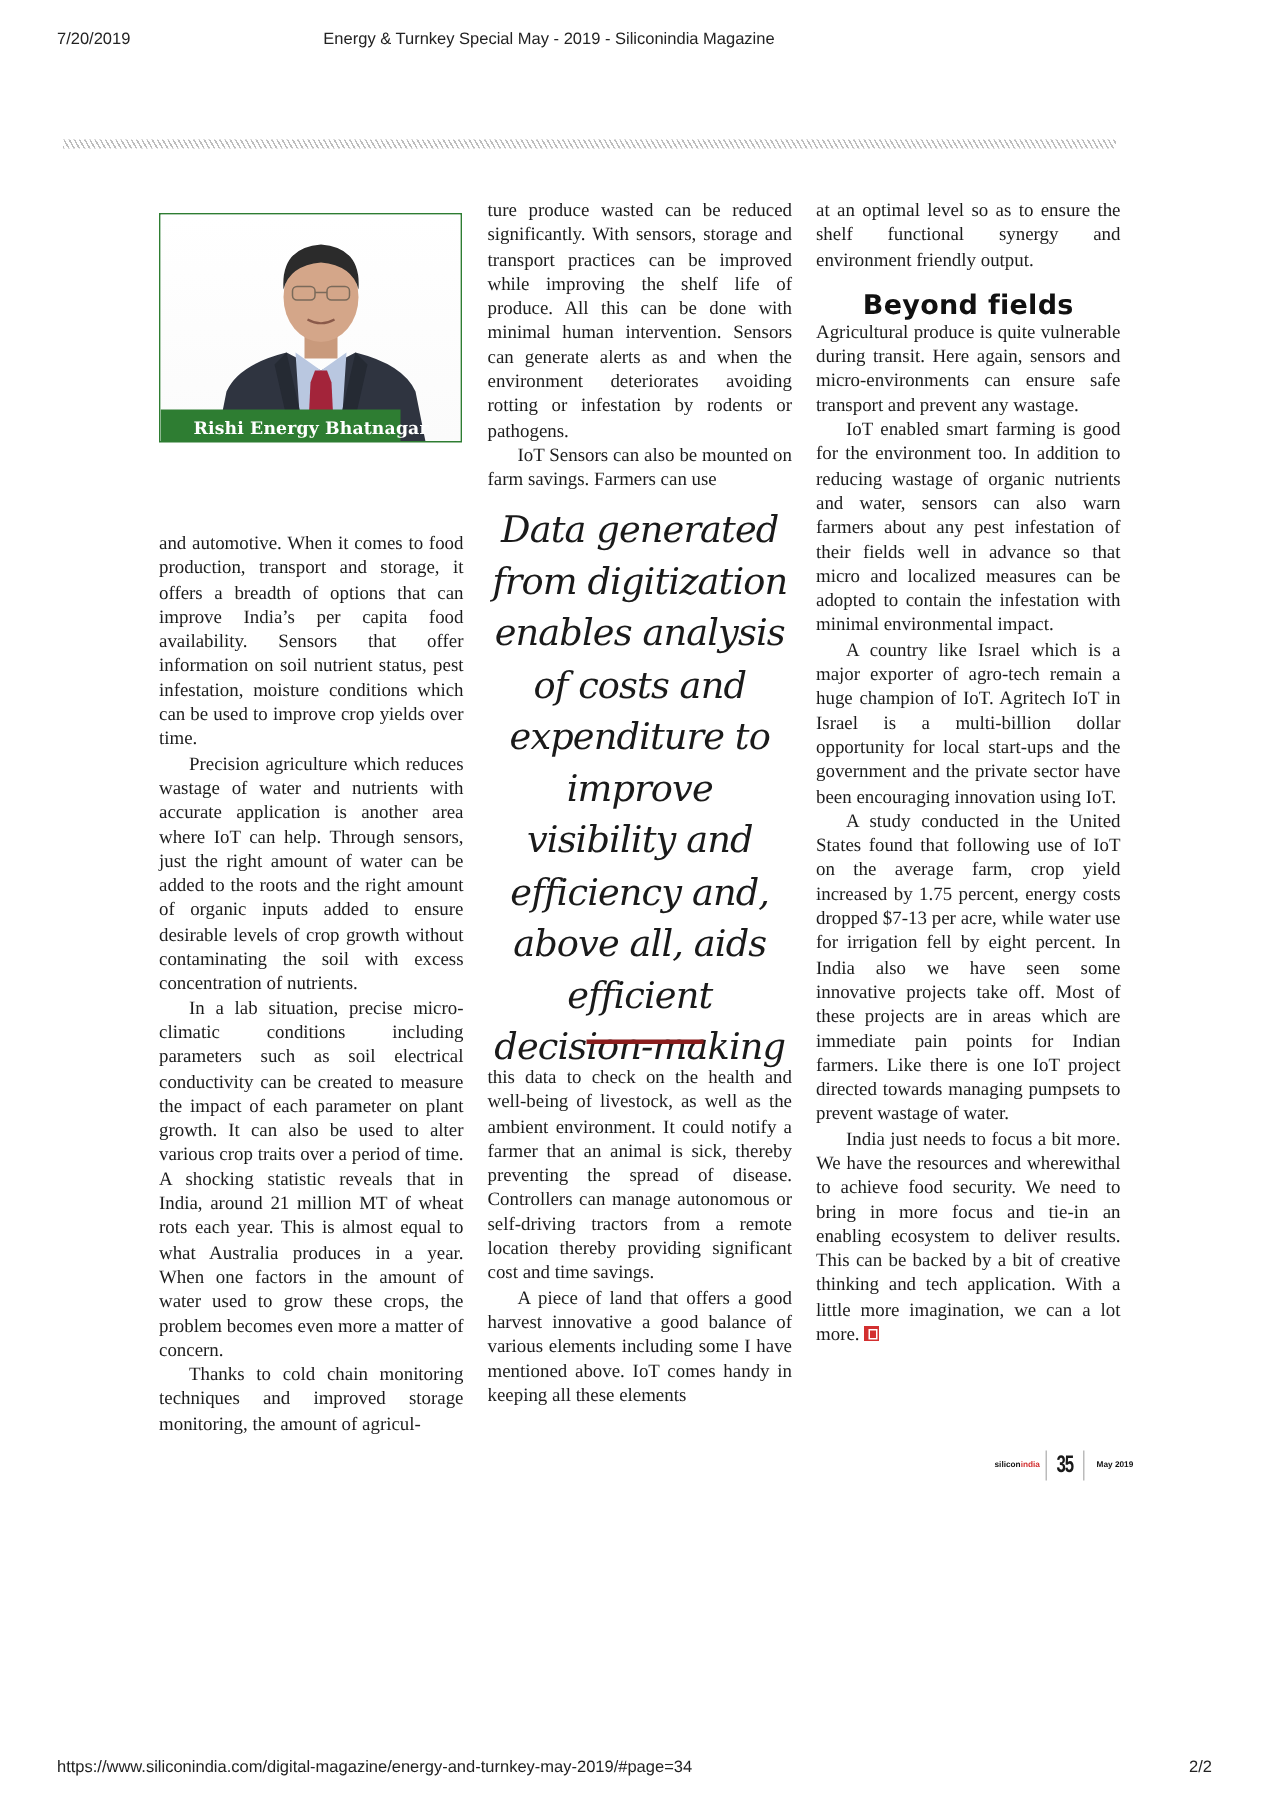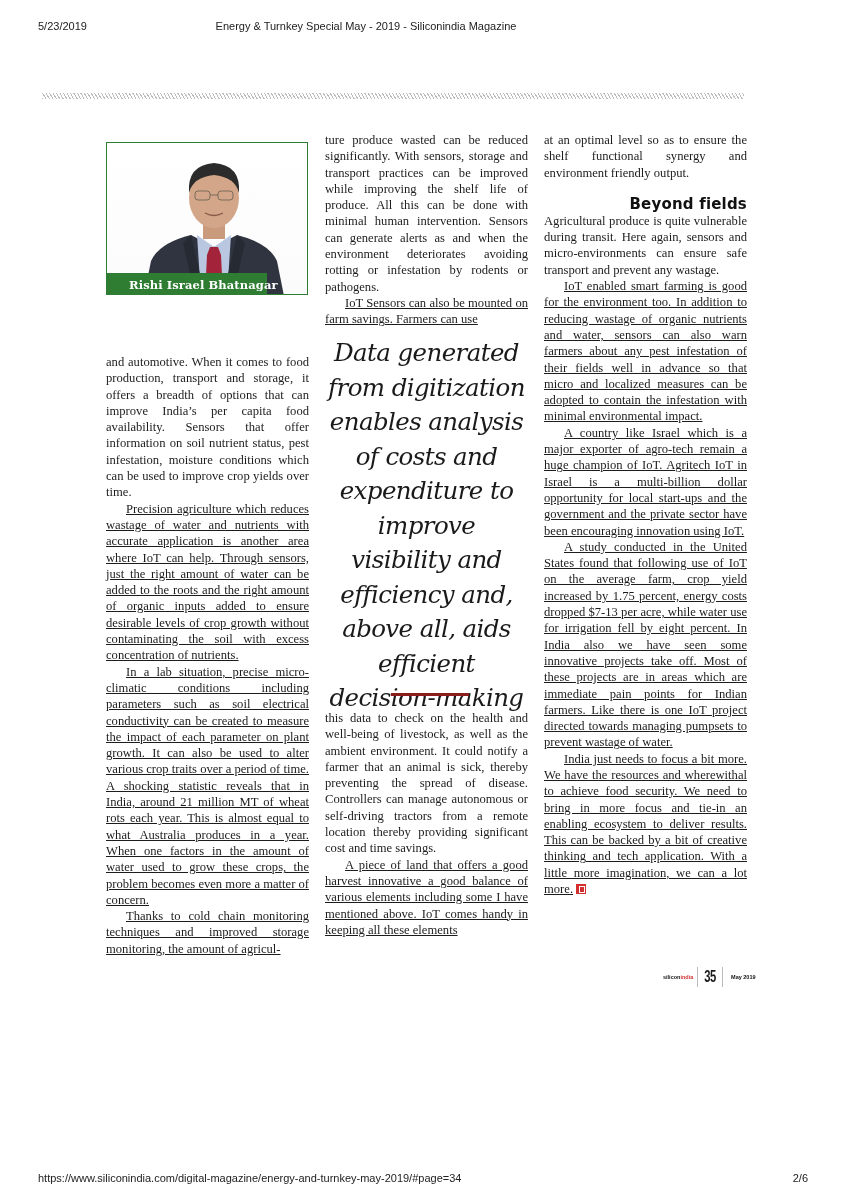--- a/index.html
+++ b/index.html
@@ -17,45 +17,45 @@
 
   .photo-box { position: absolute; left: 106px; top: 142px; width: 202px; height: 153px; border: 1.5px solid #2e7d32; box-sizing: border-box; background: #ffffff; overflow: hidden; }
   .photo-bg { position: absolute; left: 0; top: 0; width: 100%; height: 100%; background: linear-gradient(180deg, #ffffff 0%, #fbfbfb 100%); }
   .person { position: absolute; left: 32px; top: 0; width: 150px; height: 153px; }
   .caption { position: absolute; left: 0; top: 130px; height: 23px; width: 160px; background: #2e7d32; color: #fff; display: flex; align-items: center; }
   .caption-icon { width: 9px; height: 9px; background: #fff; transform: rotate(45deg); margin-left: 13px; margin-right: 9px; }
   .caption-name { font-family: "DejaVu Serif", serif; font-size: 11.5px; font-weight: bold; color: #fff; letter-spacing: 0.1px; white-space: nowrap; }
 
   .col { position: absolute; font-size: 12.6px; line-height: 16.3px; text-align: justify; color: #1c1c1c; }
   .col p { margin: 0; }
-  .col p.ind { text-indent: 20px; text-decoration: underline; }
+  .col p.ind { text-indent: 20px; }
   .col1a { left: 106px; top: 315px; width: 203px; margin-top: 39px; }
   .col2a { left: 325px; top: 132px; width: 203px; }
   .col2b { left: 325px; top: 710px; width: 203px; }
   .col3 { left: 544px; top: 132px; width: 203px; }
-  .col3 h3 { font-family: "DejaVu Sans", sans-serif; font-size: 15px; font-weight: bold; margin: 14px 0 0 0; line-height: 18px; letter-spacing: 0.2px; color: #111; text-align: right; }
+  .col3 h3 { font-family: "DejaVu Sans", sans-serif; font-size: 18px; font-weight: bold; margin: 14px 0 0 0; line-height: 18px; letter-spacing: 0.2px; color: #111; text-align: center; }
 
   .pull-quote { position: absolute; left: 325px; top: 336px; width: 203px; text-align: center; font-family: "DejaVu Serif", serif; font-style: italic; font-size: 24.5px; line-height: 34.5px; color: #1a1a1a; letter-spacing: -0.6px; }
   .pq-rule { position: absolute; left: 391px; top: 693px; width: 78px; height: 3px; background: #8b1d1d; }
 
   .end-mark { display: inline-block; width: 10px; height: 10px; background: #d32f2f; vertical-align: -1px; margin-left: 3px; position: relative; }
   .end-mark::after { content: ""; position: absolute; left: 3px; top: 2px; width: 4px; height: 5px; border: 1px solid #fff; }
 
   .folio { position: absolute; left: 663px; top: 966px; height: 22px; display: flex; align-items: center; font-family: "Liberation Sans", sans-serif; }
   .folio-brand { font-size: 5.5px; font-weight: bold; color: #111; }
   .folio-brand .red { color: #d32f2f; }
   .folio-sep { width: 1px; height: 20px; background: #bbb; margin: 0 4px; }
   .folio-num { font-family: "Liberation Sans", sans-serif; font-size: 16px; font-weight: bold; transform: scaleX(0.7); letter-spacing: -1px; }
   .folio-date { font-size: 5.5px; font-weight: bold; color: #111; margin-left: 4px; }
 </style>
 </head>
 <body>
 
 <div class="print-header">
-  <span class="ph-date">5/23/2019</span>
+  <span class="ph-date">7/20/2019</span>
   <span class="ph-title">Energy &amp; Turnkey Special May - 2019 - Siliconindia Magazine</span>
 </div>
 
 <div class="hatch"></div>
 
 <div class="photo-box">
   <div class="photo-bg"></div>
   <svg class="person" viewBox="0 0 150 153">
 
     <path d="M5 153 L12 118 Q20 100 52 92 L75 104 L98 92 Q130 100 138 118 L145 153 Z" fill="#2f3440"></path>
@@ -74,21 +74,21 @@
     <path d="M50 50 Q48 22 75 20 Q102 22 100 50 Q96 34 75 32 Q54 34 50 50 Z" fill="#2b2b2b"></path>
 
     <rect x="56" y="48" width="15" height="9" rx="3" fill="none" stroke="#7a6a5a" stroke-width="1"></rect>
     <rect x="79" y="48" width="15" height="9" rx="3" fill="none" stroke="#7a6a5a" stroke-width="1"></rect>
     <line x1="71" y1="52" x2="79" y2="52" stroke="#7a6a5a" stroke-width="1"></line>
 
     <path d="M66 70 Q75 75 84 70" stroke="#8a5a4a" stroke-width="1.4" fill="none"></path>
   </svg>
   <div class="caption">
     <span class="caption-icon"></span>
-    <span class="caption-name">Rishi Israel Bhatnagar</span>
+    <span class="caption-name">Rishi Energy Bhatnagar</span>
   </div>
 </div>
 
 <div class="col col1a">
   <p>and automotive. When it comes to food production, transport and storage, it offers a breadth of options that can improve India’s per capita food availability. Sensors that offer information on soil nutrient status, pest infestation, moisture conditions which can be used to improve crop yields over time.</p>
   <p class="ind">Precision agriculture which reduces wastage of water and nutrients with accurate application is another area where IoT can help. Through sensors, just the right amount of water can be added to the roots and the right amount of organic inputs added to ensure desirable levels of crop growth without contaminating the soil with excess concentration of nutrients.</p>
   <p class="ind">In a lab situation, precise micro-climatic conditions including parameters such as soil electrical conductivity can be created to measure the impact of each parameter on plant growth. It can also be used to alter various crop traits over a period of time. A shocking statistic reveals that in India, around 21 million MT of wheat rots each year. This is almost equal to what Australia produces in a year. When one factors in the amount of water used to grow these crops, the problem becomes even more a matter of concern.</p>
   <p class="ind">Thanks to cold chain monitoring techniques and improved storage monitoring, the amount of agricul-</p>
 </div>
 
@@ -118,14 +118,14 @@
 <div class="folio">
   <span class="folio-brand"><span>silicon</span><span class="red">india</span></span>
   <span class="folio-sep"></span>
   <span class="folio-num">35</span>
   <span class="folio-sep"></span>
   <span class="folio-date">May 2019</span>
 </div>
 
 <div class="print-footer">
   <span class="pf-url">https://www.siliconindia.com/digital-magazine/energy-and-turnkey-may-2019/#page=34</span>
-  <span class="pf-page">2/6</span>
+  <span class="pf-page">2/2</span>
 </div>
 
 </body></html>

